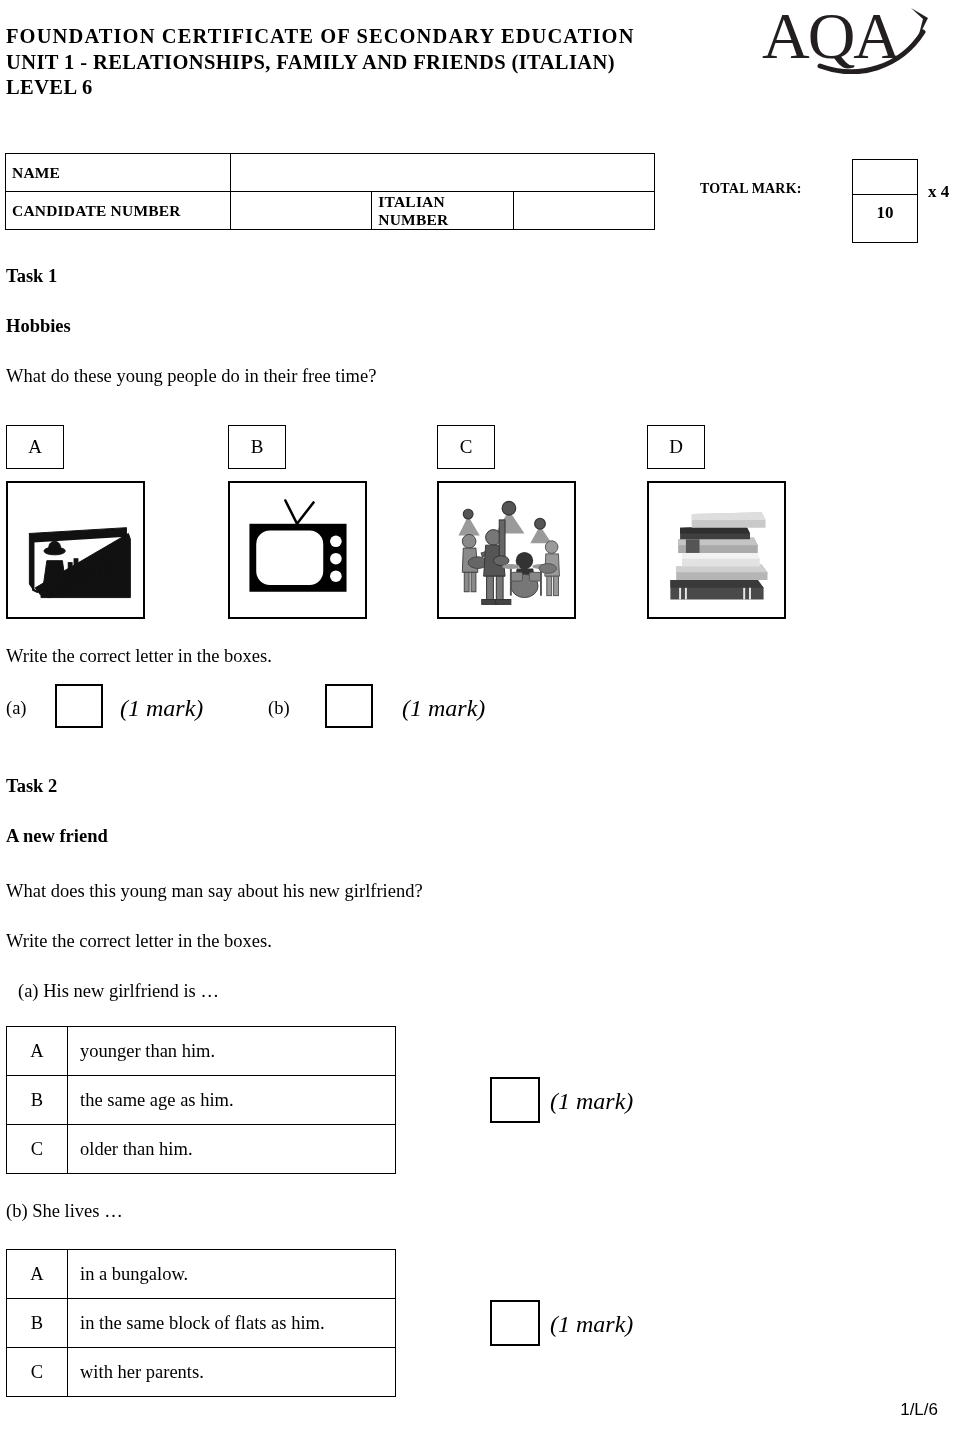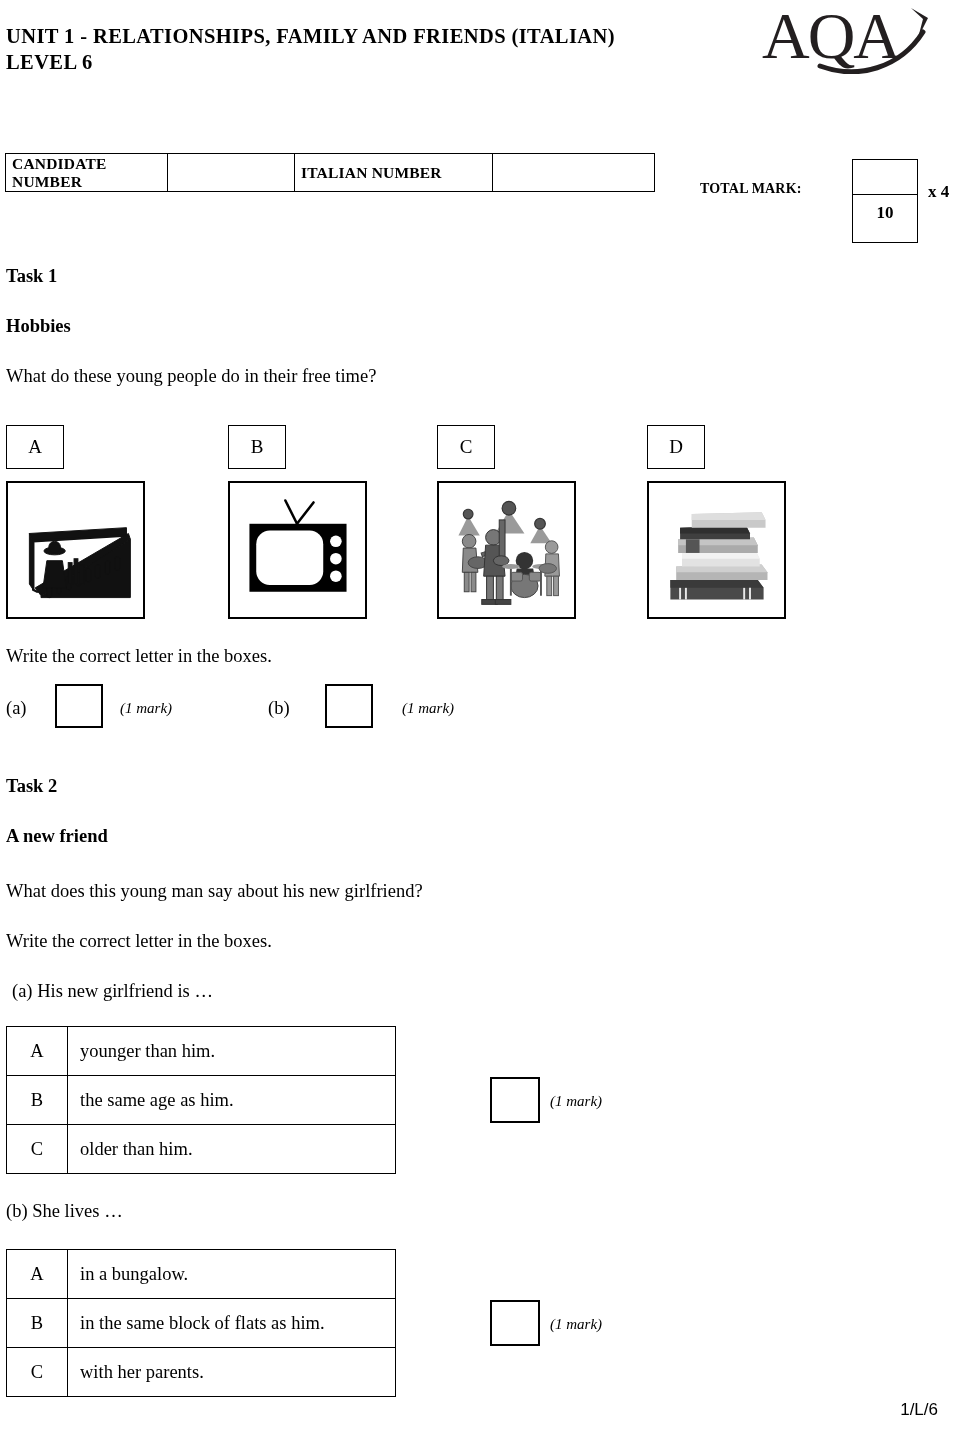--- a/index.html
+++ b/index.html
@@ -112,21 +112,21 @@
   
   .body-text {
     position: absolute;
     font-size: 18.5px;
     line-height: 22px;
     white-space: nowrap;
   }
   .bold { font-weight: bold; }
   .mark-note {
     font-style: italic;
-    font-size: 15px;
+    font-size: 24px;
     white-space: nowrap;
   }
 
   
   .letter-box {
     position: absolute;
     width: 58px;
     height: 44px;
     border: 1.6px solid #000;
     box-sizing: border-box;
@@ -183,34 +183,39 @@
     right: 22px;
     bottom: 16px;
     font-family: "Liberation Sans", "DejaVu Sans", sans-serif;
     font-size: 17px;
   }
 </style>
 </head>
 <body>
 
 <div id="exam-header">
+  <div class="title-line spaced">FOUNDATION  CERTIFICATE  OF  SECONDARY  EDUCATION</div>
   <div class="title-line">UNIT 1 -  RELATIONSHIPS, FAMILY AND FRIENDS (ITALIAN)</div>
   <div class="title-line">LEVEL  6</div>
 </div>
 
 <div id="aqa-logo">
   <svg viewBox="0 0 190 72" width="190" height="72" aria-hidden="true">
     <text x="2" y="56" font-family="Liberation Serif, DejaVu Serif, serif" font-size="66" fill="#231f20" letter-spacing="-2">AQA</text>
     <path d="M60 64 C 98 78, 140 66, 163 30" stroke="#231f20" stroke-width="5" fill="none" stroke-linecap="round"></path>
     <path d="M151 6 L168 16 L158 36 L163 17 Z" fill="#231f20"></path>
   </svg>
 </div>
 
 <table id="candidate-table">
   <tbody>
+      <tr>
+    <td style="width:212px">NAME</td>
+    <td class="cell-blank" colspan="3"></td>
+  </tr>
   <tr>
     <td>CANDIDATE NUMBER</td>
     <td class="cell-blank" style="width:114px"></td>
     <td style="width:185px">ITALIAN NUMBER</td>
     <td class="cell-blank"></td>
   </tr>
 </tbody>
   </table>
 
 <div id="total-mark-block">
@@ -374,21 +379,21 @@
 
 <div class="body-text" style="left:268px; top:697px;">(b)</div>
 <div class="answer-box" style="left:325px; top:684px;"></div>
 <div class="mark-note body-text" style="left:402px; top:697px;">(1 mark)</div>
 
 <div class="body-text bold" style="left:6px; top:775px;">Task 2</div>
 <div class="body-text bold" style="left:6px; top:825px;">A new friend</div>
 <div class="body-text" style="left:6px; top:880px;">What does this young man say about his new girlfriend?</div>
 <div class="body-text" style="left:6px; top:930px;">Write the correct letter in the boxes.</div>
 
-<div class="body-text" style="left:12px; top:980px;">(a)  His new girlfriend is …</div>
+<div class="body-text" style="left:18px; top:980px;">(a)  His new girlfriend is …</div>
 
 <table class="option-table" style="left:6px; top:1026px; width:390px;">
   <tbody>
       <tr>
     <td class="opt-letter">A</td>
     <td class="opt-text">younger than him.</td>
   </tr>
   <tr>
     <td class="opt-letter">B</td>
     <td class="opt-text">the same age as him.</td>

